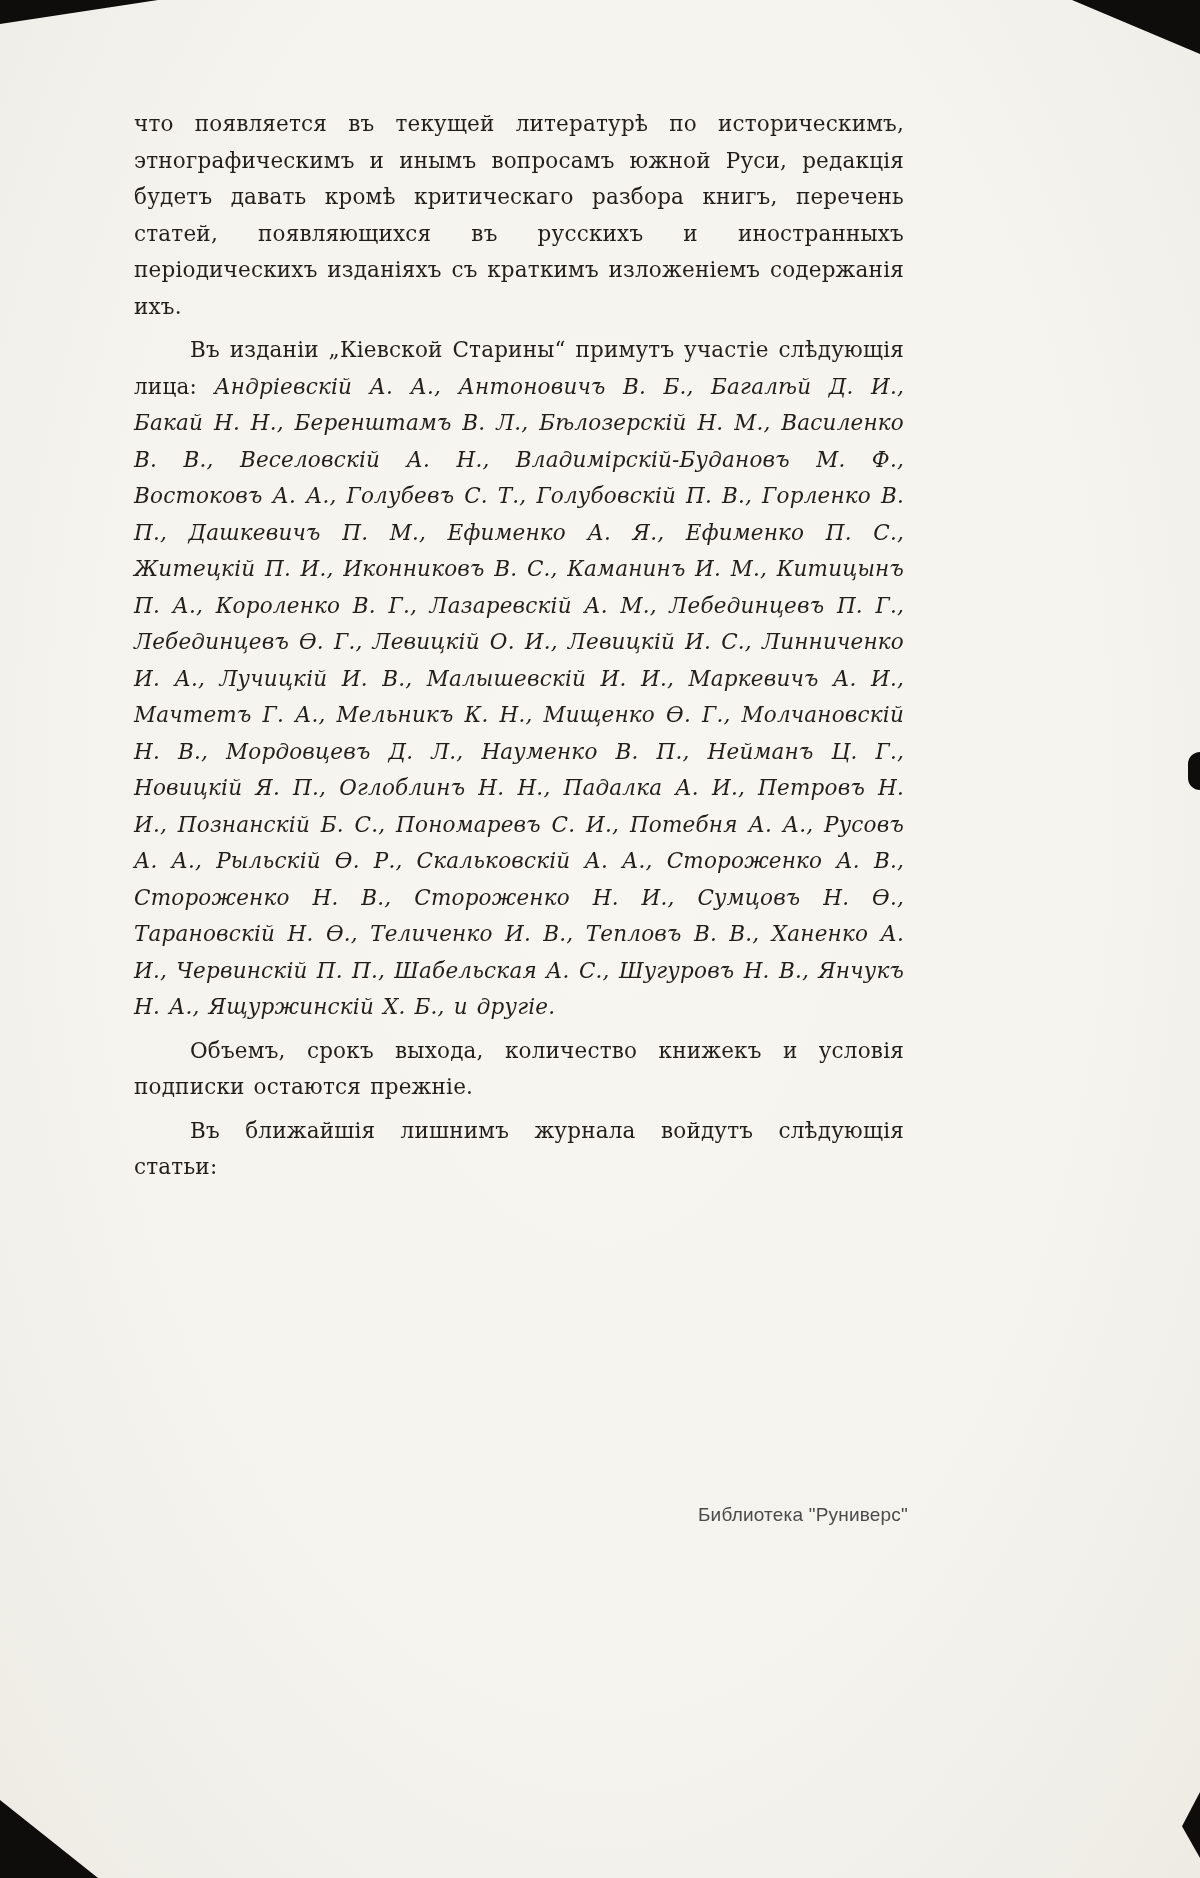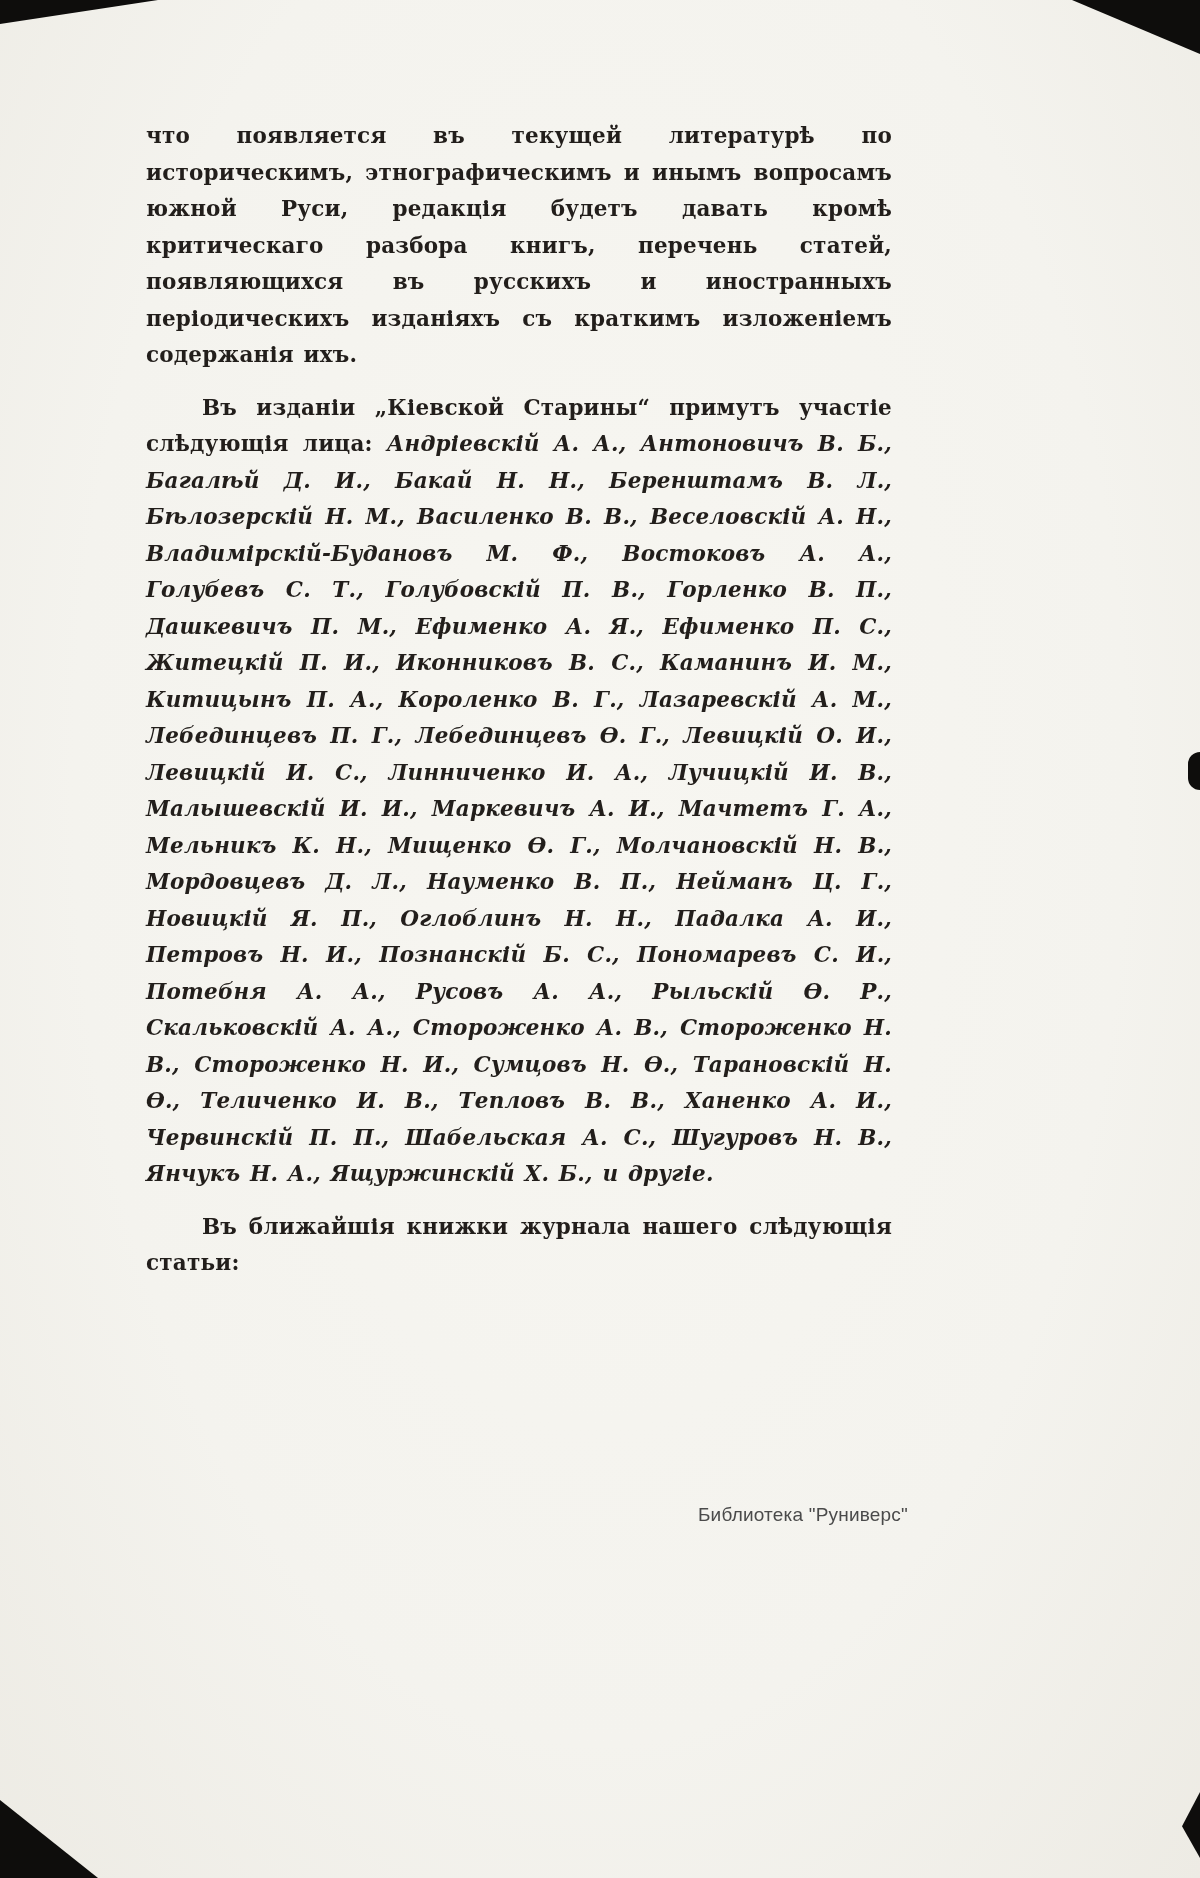--- a/index.html
+++ b/index.html
@@ -24,22 +24,21 @@
     top: 102px;
     width: 778px;
     color: #221e1b;
     font-size: 21.5px;
     line-height: 36.5px;
     text-align: justify;
     letter-spacing: 0.2px;
     word-spacing: 2px;
   }
   .para {
-    margin: 16px;
-    font-weight: bold;
+    margin: 4px;
   }
   .para + .para {
     margin-top: 7px;
   }
   .indent {
     text-indent: 56px;
   }
   .italic {
     font-style: italic;
   }
@@ -88,23 +87,24 @@
 <body>
 
 <div class="page">
 
   <div class="text-block">
     <p class="para">что появляется въ текущей литературѣ по историческимъ, этнографическимъ и инымъ вопросамъ южной Руси, редакція будетъ давать кромѣ критическаго разбора книгъ, перечень статей, появляющихся въ русскихъ и иностранныхъ періодическихъ изданіяхъ съ краткимъ изложеніемъ содержанія ихъ.</p>
 
 
     <p class="para indent"><span>Въ изданіи „Кіевской Старины“ примутъ участіе слѣдующія лица: </span><span class="italic">Андріевскій А. А., Антоновичъ В. Б., Багалѣй Д. И., Бакай Н. Н., Беренштамъ В. Л., Бѣлозерскій Н. М., Василенко В. В., Веселовскій А. Н., Владимірскій-Будановъ М. Ф., Востоковъ А. А., Голубевъ С. Т., Голубовскій П. В., Горленко В. П., Дашкевичъ П. М., Ефименко А. Я., Ефименко П. С., Житецкій П. И., Иконниковъ В. С., Каманинъ И. М., Китицынъ П. А., Короленко В. Г., Лазаревскій А. М., Лебединцевъ П. Г., Лебединцевъ Ѳ. Г., Левицкій О. И., Левицкій И. С., Линниченко И. А., Лучицкій И. В., Малышевскій И. И., Маркевичъ А. И., Мачтетъ Г. А., Мельникъ К. Н., Мищенко Ѳ. Г., Молчановскій Н. В., Мордовцевъ Д. Л., Науменко В. П., Нейманъ Ц. Г., Новицкій Я. П., Оглоблинъ Н. Н., Падалка А. И., Петровъ Н. И., Познанскій Б. С., Пономаревъ С. И., Потебня А. А., Русовъ А. А., Рыльскій Ѳ. Р., Скальковскій А. А., Стороженко А. В., Стороженко Н. В., Стороженко Н. И., Сумцовъ Н. Ѳ., Тарановскій Н. Ѳ., Теличенко И. В., Тепловъ В. В., Ханенко А. И., Червинскій П. П., Шабельская А. С., Шугуровъ Н. В., Янчукъ Н. А., Ящуржинскій Х. Б., и другіе.</span></p>
 
+    <p class="para indent">Объемъ, срокъ выхода, количество книжекъ и условія подписки остаются прежніе.</p>
 
 
-    <p class="para indent">Въ ближайшія книжки журнала нашего слѣдующія статьи:</p>
+    <p class="para indent">Въ ближайшія лишнимъ журнала войдутъ слѣдующія статьи:</p>
 
   </div>
 
   <div class="footer">Библиотека "Руниверс"</div>
 
   <div class="artifact artifact-top-left"></div>
   <div class="artifact artifact-top-right"></div>
   <div class="artifact artifact-right-mid"></div>
   <div class="artifact artifact-bottom-left"></div>
   <div class="artifact artifact-bottom-right"></div>

